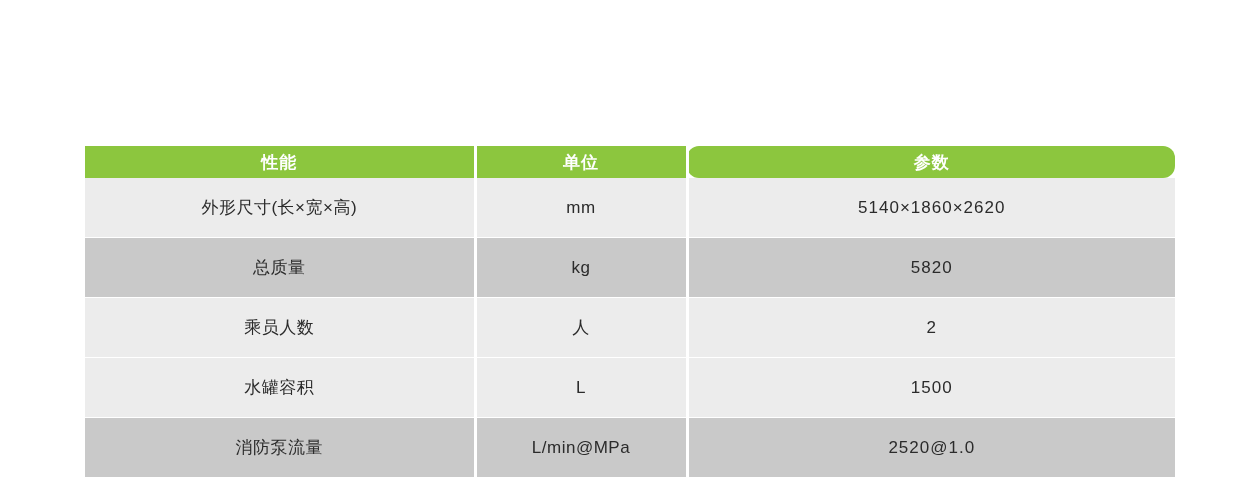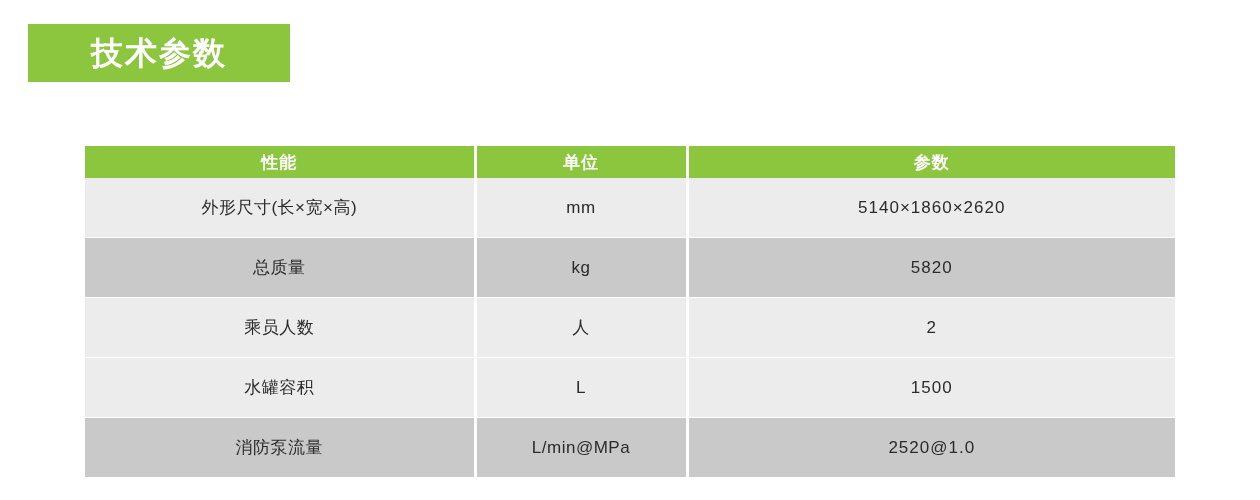--- a/index.html
+++ b/index.html
@@ -54,21 +54,21 @@
     color: #ffffff;
     font-size: 17px;
     font-weight: bold;
     height: 32px;
     padding: 0;
     text-align: center;
     border-right: 3px solid #ffffff;
     letter-spacing: 1px;
     margin-left: 37px;
   }
-  .spec-table th:last-child { border-right: none; }
+  .spec-table th:last-child { border-right: none; border-radius: 12px; }
 
   .spec-table td {
     height: 35px;
     padding: 12px;
     text-align: center;
     font-size: 17px;
     color: #2b2b2b;
     border-right: 3px solid #ffffff;
     border-bottom: 1px solid #ffffff;
     letter-spacing: 0.5px;
@@ -78,23 +78,20 @@
   tr.row-light td { background: #ececec; }
   tr.row-dark td  { background: #c9c9c9; margin-left: 48px; }
 
   td.val-cell { letter-spacing: 1px; }
 </style>
 </head>
 <body>
 
 <div class="page">
 
-  <div class="title-banner">
-    <span class="title-text">技术参数</span>
-  </div>
 
   <table class="spec-table">
     <colgroup>
       <col class="c-perf">
       <col class="c-unit">
       <col class="c-val">
     </colgroup>
     <thead>
       <tr>
         <th>性能</th>

